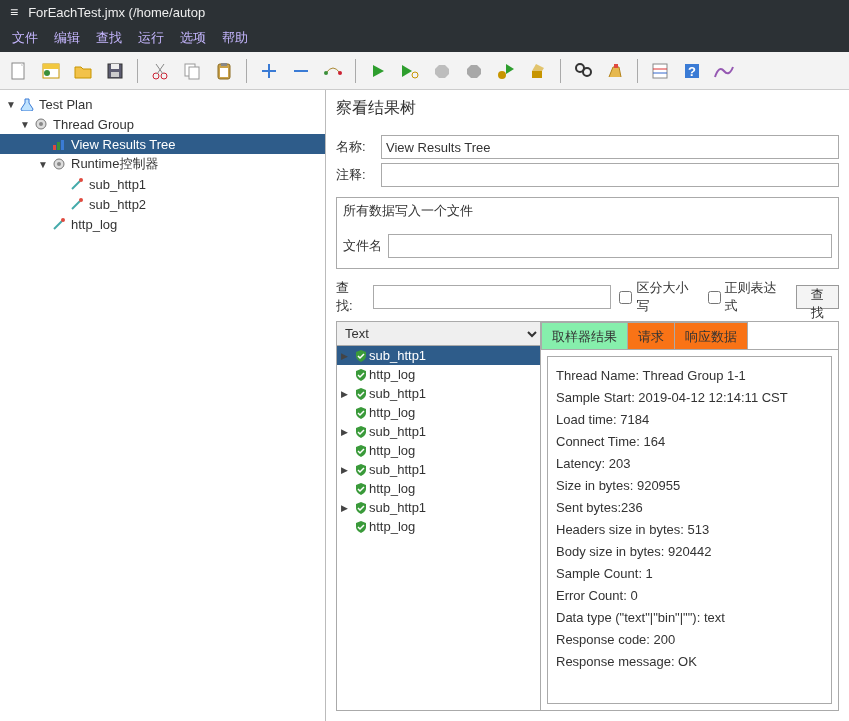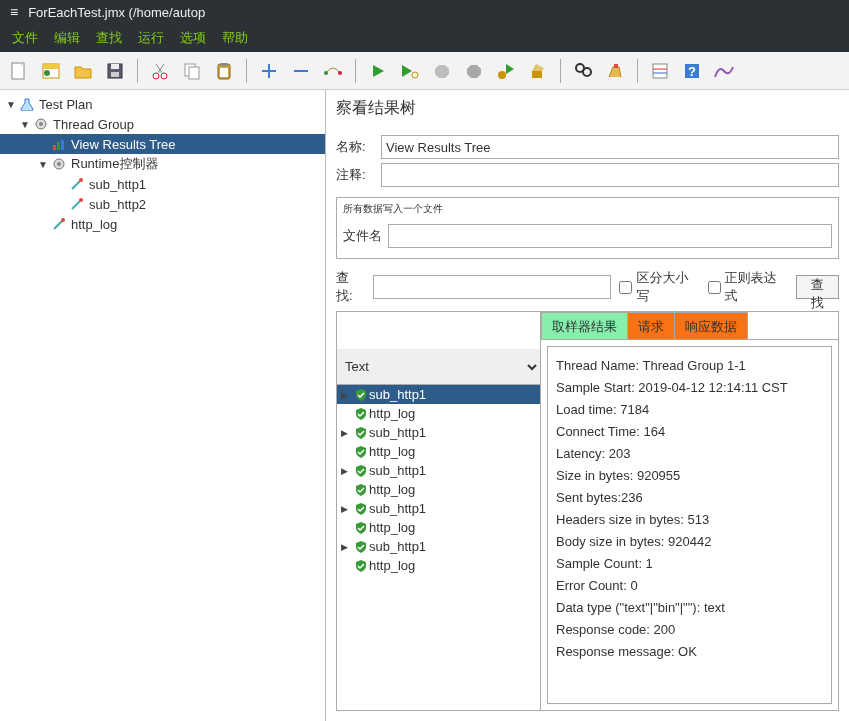--- a/index.html
+++ b/index.html
@@ -2,21 +2,21 @@
 <html><head>
 <meta charset="utf-8">
 <style>
 * { margin:0; padding:0; box-sizing:border-box; font-family:"Microsoft YaHei","Segoe UI",Arial,sans-serif; font-size:13px; color:#333; }
 body { width:849px; height:721px; background:#fff; overflow:hidden; display:flex; flex-direction:column; }
 .title-bar { background:#2c3135; color:#ddd; height:52px; display:flex; flex-direction:column; }
 .title-bar .tr1 { height:24px; display:flex; align-items:center; }
 .title-bar .tr1 .ham { padding:0 10px; font-size:14px; color:#eee; }
 .title-bar .tr1 .title { flex:1; text-align:left; color:#eee; font-size:13px; }
 .menu-bar { height:28px; display:flex; align-items:center; padding:0 6px; gap:4px; }
-.menu-bar span { color:#84cc16; padding:2px 6px; cursor:pointer; }
+.menu-bar span { color:#c4b5fd; padding:2px 6px; cursor:pointer; }
 .toolbar { background:#f3f3f3; border-bottom:1px solid #ccc; height:38px; display:flex; align-items:center; padding:0 6px; gap:6px; }
 .tb-sep { width:1px; height:24px; background:#aaa; margin:0 3px; }
 .tb-btn { width:26px; height:26px; display:flex; align-items:center; justify-content:center; cursor:pointer; border-radius:2px; }
 .main { flex:1; display:flex; overflow:hidden; }
 .tree-panel { width:326px; border-right:1px solid #bbb; background:#fff; overflow:auto; }
 .tree { padding:4px 0 4px 0; }
 .tree-row { display:flex; align-items:center; height:20px; white-space:nowrap; cursor:pointer; }
 .tree-row .toggle { width:14px; text-align:center; font-size:10px; color:#444; }
 .tree-row .icon { width:18px; height:16px; margin-right:3px; display:flex; align-items:center; justify-content:center; }
 .tree-row .label { padding-right:6px; }
@@ -26,31 +26,31 @@
 .ind2 { padding-left:18px; }
 .ind3 { padding-left:36px; }
 .ind4 { padding-left:54px; }
 .right-panel { flex:1; display:flex; flex-direction:column; overflow:hidden; }
 .rp-header { padding:8px 10px 0 10px; }
 .rp-title { font-size:16px; margin-bottom:16px; }
 .form-row { display:flex; align-items:center; margin:4px 0; gap:11px; }
 .form-row label { min-width:34px; }
 .form-row input[type=text] { flex:1; height:24px; border:1px solid #aaa; padding:0 4px; }
 .section-box { border:1px solid #aaa; margin:6px 10px 0 10px; padding:4px 6px 10px 6px; display:flex; flex-direction:column; gap:6px; }
-.section-box .legend { font-size:10px; margin-bottom:2px; }
+.section-box .legend { font-size:13px; margin-bottom:8px; }
 .inline { display:flex; align-items:center; gap:6px; }
 .inline input[type=text] { flex:1; height:24px; border:1px solid #aaa; padding:0 4px; }
 .search-row { display:flex; align-items:center; gap:8px; margin:10px 10px 6px 10px; }
 .search-row input[type=text] { width:244px; height:24px; border:1px solid #aaa; padding:0 4px; }
 .chk { display:flex; align-items:center; gap:4px; font-size:12px; }
 .chk input { width:13px; height:13px; }
 .btn { border:1px solid #999; background:#f4f4f4; height:24px; padding:0 8px; cursor:pointer; }
 .results-split { flex:1; display:flex; margin:0 10px 10px 10px; border:1px solid #aaa; overflow:hidden; }
 .res-left { width:204px; border-right:1px solid #aaa; display:flex; flex-direction:column; }
-.res-left select { height:36px; border:1px solid #aaa; border-top:0; border-left:0; border-right:0; width:100%; padding:0 4px;margin-top:37px; }
+.res-left select { height:24px; border:1px solid #aaa; border-top:0; border-left:0; border-right:0; width:100%; padding:0 4px; }
 .res-list { flex:1; overflow:auto; padding:0; }
 .res-row { display:flex; align-items:center; height:19px; padding-left:4px; white-space:nowrap; cursor:pointer; }
 .res-row.selected { background:#2e5c8a; }
 .res-row.selected .label { color:#fff; }
 .res-row .expander { width:12px; font-size:9px; color:#444; }
 .res-row .shield { width:16px; height:14px; display:flex; align-items:center; justify-content:center; }
 .res-row .label { font-size:13px; }
 .res-right { flex:1; display:flex; flex-direction:column; }
 .tabs { display:flex; border-bottom:1px solid #aaa; height:28px; }
 .tabs .tab { padding:5px 10px; border:1px solid #aaa; border-bottom:none; background:#f97316; margin-right:-1px; cursor:pointer; }

